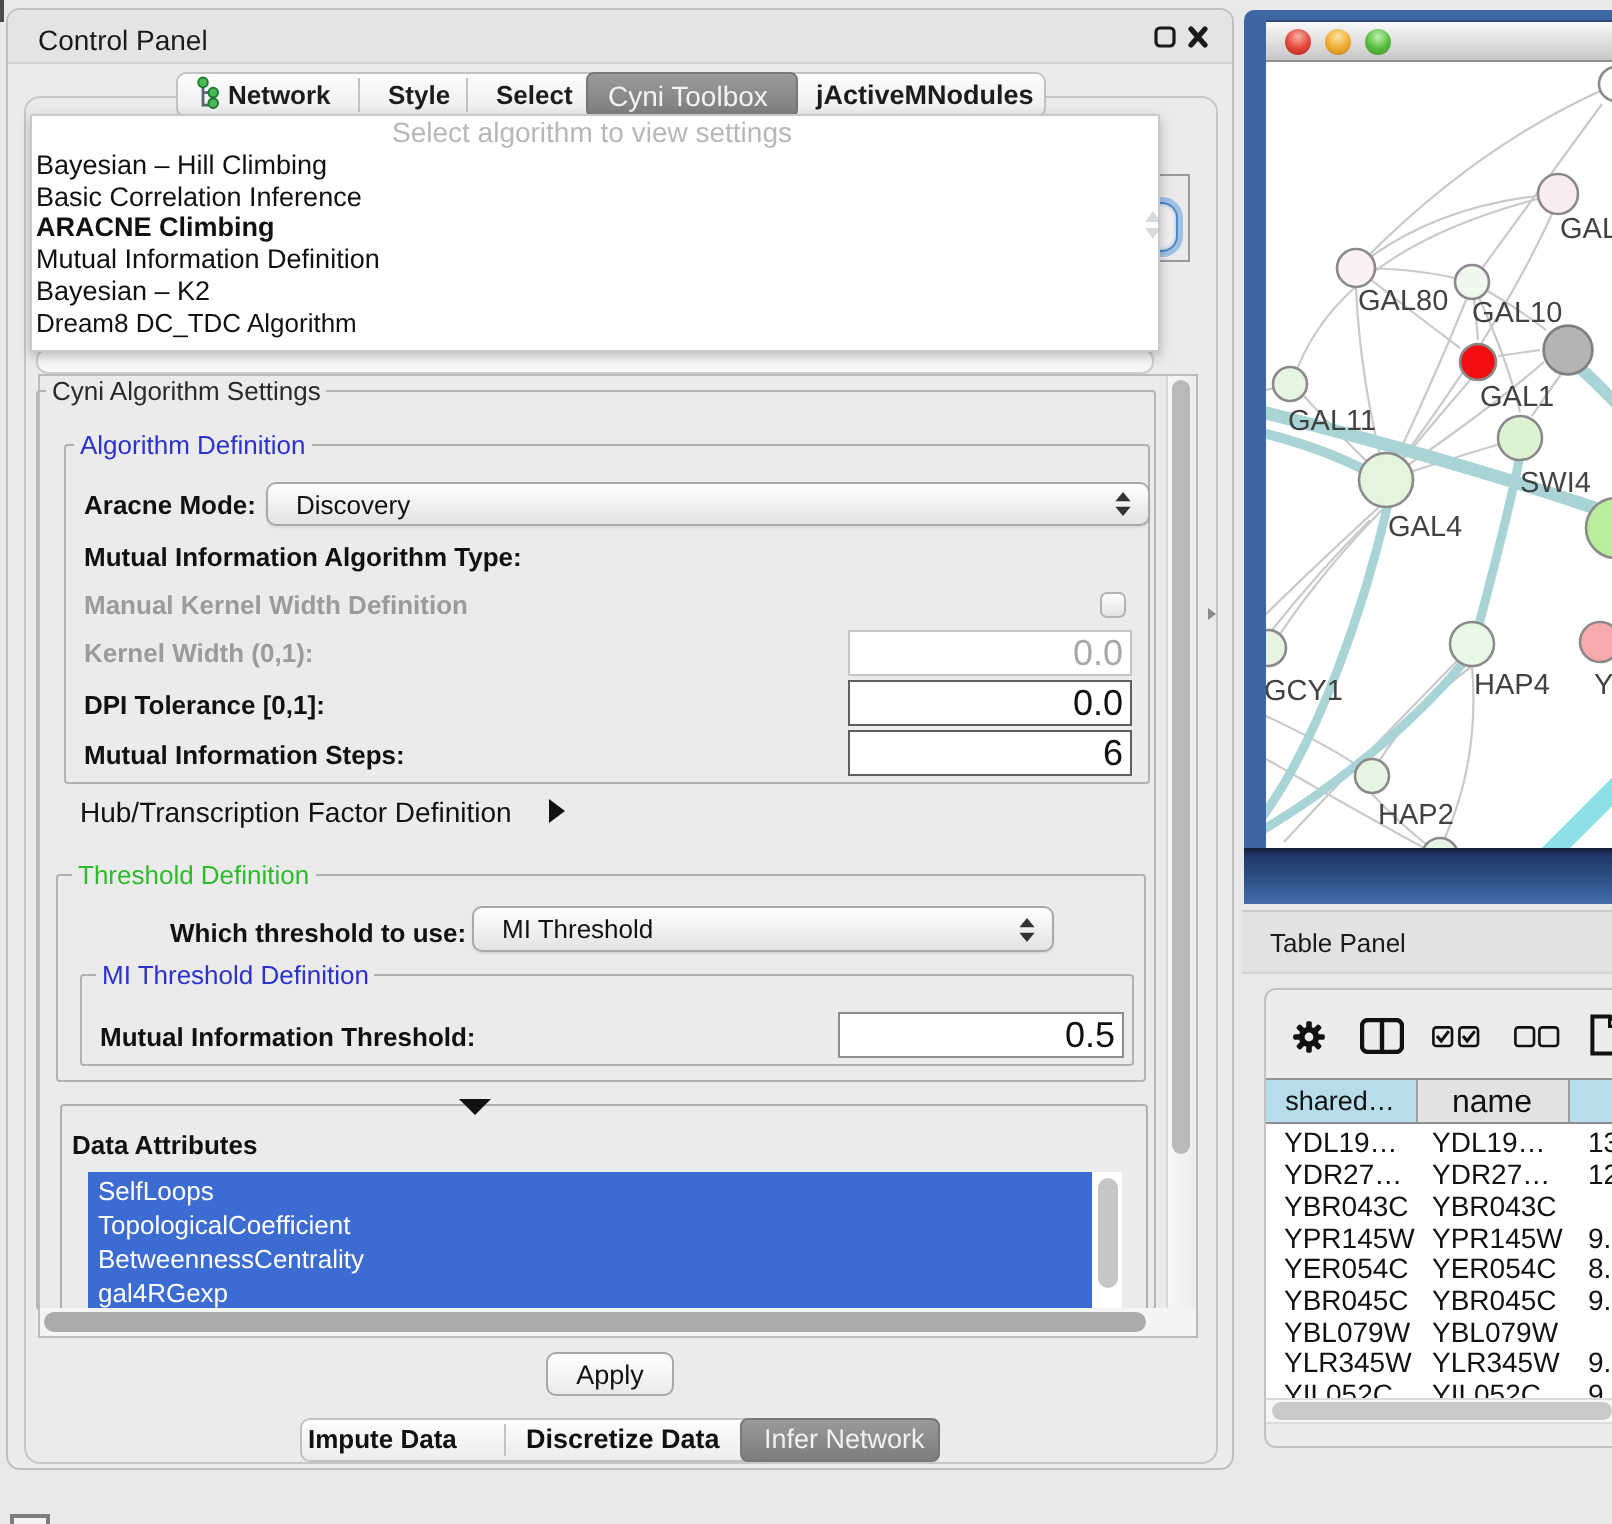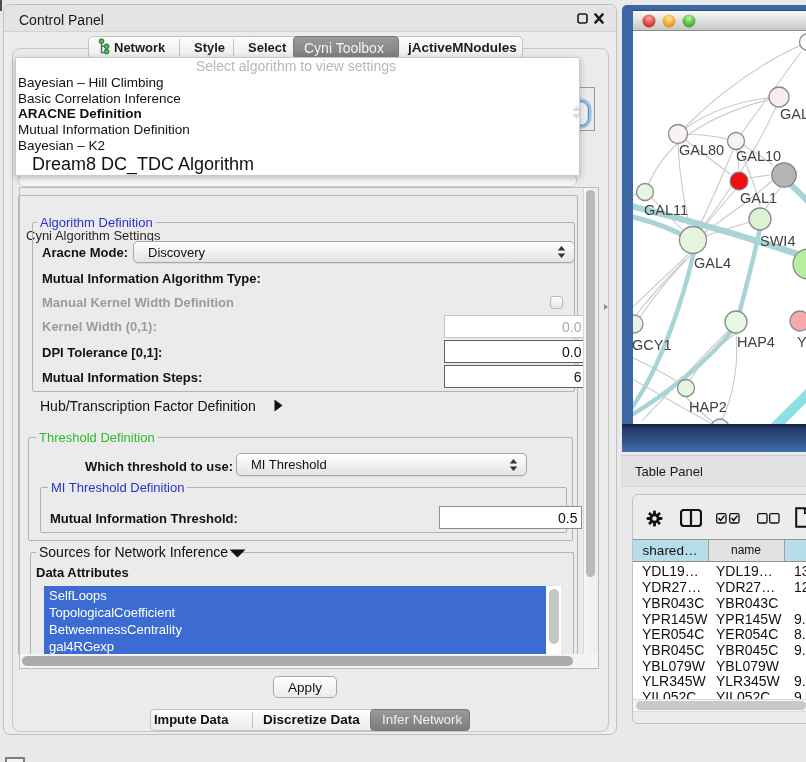--- a/index.html
+++ b/index.html
@@ -8,22 +8,22 @@
 #stage { position:relative; width:806px; height:762px; overflow:hidden; background:#e9e9e9; }
 .a { position:absolute; }
 .lbl { position:absolute; font-size:13px; color:#111; white-space:nowrap; }
 .b { font-weight:bold; }
 .gray { color:#9b9b9b; }
 .combo { position:absolute; border:1px solid #a8a8a8; border-radius:5px;
   background:linear-gradient(#ffffff, #f2f2f2 45%, #e3e3e3);
   box-shadow:0 1px 1px rgba(0,0,0,0.08); font-size:13px; color:#111; }
 .combo .ct { position:absolute; left:14px; top:0; bottom:0; display:flex; align-items:center; }
 .steppers { position:absolute; right:8px; top:50%; margin-top:-6px; width:9px; height:12px; }
-.field { position:absolute; background:#fff; font-size:14px; color:#111;
-  text-align:left;margin-left:20px; }
+.field { position:absolute; background:#fff; font-size:18px; color:#111;
+  text-align:left; }
 .field span { position:absolute; right:3.5px; top:50%; transform:translateY(-50%); }
 .group { position:absolute; border:1px solid #b2b2b2; border-radius:2px; }
 .gtitle { position:absolute; top:-8px; background:#ebebeb; padding:0 3px; font-size:13px; line-height:15px; white-space:nowrap; }
 </style>
 </head>
 <body>
 <div id="stage">
 
 <div class="a" style="left:3px; top:4px; width:614px; height:731px; background:#ececec;
   border:1px solid #c0c0c0; border-radius:7px;"></div>
@@ -63,21 +63,21 @@
 <div class="a" style="left:560px; top:87px; width:35px; height:44px; background:#eaeaea; border:1px solid #9a9a9a;"></div>
 <div class="a" style="left:560px; top:101px; width:29px; height:25px; border-radius:8px;
   background:#f0f0f0; border:1.5px solid #4d87c7; box-shadow:0 0 0 2.5px rgba(120,170,225,0.65), inset 0 0 2px rgba(120,170,225,0.8);"></div>
 
 <div class="a" style="left:18px; top:174px; width:559px; height:13px; border-radius:6px;
   background:#f7f7f7; border:1px solid #cccccc;"></div>
 
 <div class="a" style="left:19px; top:187px; width:580px; height:482px; border:1px solid #bcbcbc; background:#ebebeb;"></div>
 
 <div class="group" style="left:18px; top:195px; width:560px; height:460px; border-color:#b5b5b5;"></div>
-<div class="gtitle" style="left:23px; top:188px; color:#2a2a2a;margin-top:40px;">Cyni Algorithm Settings</div>
+<div class="gtitle" style="left:23px; top:188px; color:#2a2a2a;">Cyni Algorithm Settings</div>
 
 <div class="group" style="left:32px; top:222px; width:543px; height:170px;"></div>
 <div class="gtitle" style="left:37px; top:215px; color:#2a31cc;">Algorithm Definition</div>
 
 <div class="lbl b" style="left:42px; top:245px;">Aracne Mode:</div>
 <div class="combo" style="left:133px; top:241px; width:442px; height:22px;">
   <div class="ct">Discovery</div>
   <svg class="steppers" viewBox="0 0 9 12">
         <path d="M4.5 0 L8.3 4.6 H0.7 Z" fill="#333"></path>
         <path d="M4.5 12 L8.3 7.4 H0.7 Z" fill="#333"></path>
@@ -124,21 +124,20 @@
 
 <div class="group" style="left:40px; top:487px; width:527px; height:46px;"></div>
 <div class="gtitle" style="left:48px; top:480px; color:#2a31cc;">MI Threshold Definition</div>
 
 <div class="lbl b" style="left:50px; top:511px;">Mutual Information Threshold:</div>
 <div class="field" style="left:419px; top:506px; width:143px; height:23px; border:1px solid #8e8e8e;">
   <span>0.5</span>
     </div>
 
 <div class="group" style="left:30px; top:552px; width:544px; height:103px; border-bottom:none;"></div>
-<div class="gtitle" style="left:36px; top:545px; font-size:14px; color:#111;">Sources for Network Inference</div>
 <svg class="a" style="left:229px; top:549px;" width="17" height="9" viewBox="0 0 17 9">
   <path d="M0.5 0.5 L16.5 0.5 L8.5 8.5 Z" fill="#111"></path>
     </svg>
 
 <div class="lbl b" style="left:36px; top:565px;">Data Attributes</div>
 
 <div class="a" style="left:44px; top:586px; width:517px; height:69px; background:#fff; overflow:hidden;">
   <div style="position:absolute; left:0; top:0; width:502px; height:69px; background:#3c6bd2;"></div>
   <div class="lbl" style="left:5px; top:1.5px; color:#fff;">SelfLoops</div>
   <div class="lbl" style="left:5px; top:18.5px; color:#fff;">TopologicalCoefficient</div>
@@ -166,24 +165,24 @@
 <div class="lbl b" style="left:263px; top:712px; font-size:13.5px;">Discretize Data</div>
 <div class="lbl" style="left:382px; top:712px; font-size:13.5px; color:#f0f0f0;">Infer Network</div>
 
 <div class="a" style="left:5px; top:757px; width:20px; height:14px; border:2px solid #7d7d7d; background:#f2f2f2;"></div>
 
 <div class="a" style="left:15px; top:57px; width:565px; height:119px; background:#fff;
   border:1px solid #c9c9c9; box-shadow:0 2px 6px rgba(0,0,0,0.25); border-radius:1px;"></div>
 <div class="lbl" style="left:196px; top:58px; font-size:14px; color:#b7b7b7;">Select algorithm to view settings</div>
 <div class="lbl" style="left:18px; font-size:13.5px; top:75px;">Bayesian – Hill Climbing</div>
 <div class="lbl" style="left:18px; font-size:13.5px; top:90.7px;">Basic Correlation Inference</div>
-<div class="lbl b" style="left:18px; font-size:13.5px; top:106.4px;">ARACNE Definition</div>
+<div class="lbl b" style="left:18px; font-size:13.5px; top:106.4px;">ARACNE Climbing</div>
 <div class="lbl" style="left:18px; font-size:13.5px; top:122.1px;">Mutual Information Definition</div>
 <div class="lbl" style="left:18px; font-size:13.5px; top:137.8px;">Bayesian – K2</div>
-<div class="lbl" style="left:32px; font-size:18px; top:153.5px;">Dream8 DC_TDC Algorithm</div>
+<div class="lbl" style="left:18px; font-size:13px; top:153.5px;">Dream8 DC_TDC Algorithm</div>
 <svg class="a" style="left:572px; top:105px; opacity:0.55;" width="9" height="15" viewBox="0 0 9 15">
       <path d="M4.5 0.5 L8.5 6 H0.5 Z" fill="#b9bec4"></path>
       <path d="M4.5 14.5 L8.5 9 H0.5 Z" fill="#b9bec4"></path>
     </svg>
 
 <svg class="a" style="left:603px; top:303px;" width="6" height="8" viewBox="0 0 6 8">
       <path d="M1 1 L5 4 L1 7 Z" fill="#8a8a8a"></path>
     </svg>
 
 <div class="a" style="left:622px; top:5px; width:184px; height:447px; background:#3c67a3; border-radius:5px 0 0 0;"></div>
@@ -334,21 +333,21 @@
 <svg class="a" style="left:795px; top:507px;" width="16" height="21" viewBox="0 0 16 21">
   <path d="M1.2 1.2 L10 1.2 L14.8 6 L14.8 19.8 L1.2 19.8 Z" fill="none" stroke="#111" stroke-width="2"></path>
   <path d="M9.8 1.2 L9.8 6.2 L14.8 6.2" fill="none" stroke="#111" stroke-width="1.6"></path>
 </svg>
 
 <div class="a" style="left:633px; top:539px; width:173px; height:23px; background:#b7ddeb;
   border-top:1px solid #949494; border-bottom:1px solid #8f8f8f; font-size:13.5px; color:#111;"></div>
 <div class="a" style="left:707.5px; top:540px; width:77px; height:21px; background:#e2e2e2;
   border-left:1px solid #9e9e9e; border-right:1px solid #9e9e9e;"></div>
 <div class="lbl" style="left:633px; top:543px; width:74px; text-align:center; font-size:13.5px;">shared…</div>
-<div class="lbl" style="left:708px; top:543px; width:76px; text-align:center; font-size:12px;">name</div>
+<div class="lbl" style="left:708px; top:543px; width:76px; text-align:center; font-size:16px;">name</div>
 
 <div class="a" style="left:633px; top:562px; width:173px; height:137px; background:#fff; overflow:hidden; font-size:14px; color:#111;">
   <div class="lbl" style="left:9px; top:1.4px; font-size:14px;">YDL19…</div>
       <div class="lbl" style="left:83px; top:1.4px; font-size:14px;">YDL19…</div>
       <div class="lbl" style="left:161px; top:1.4px; font-size:14px;">13</div>
   <div class="lbl" style="left:9px; top:17.1px; font-size:14px;">YDR27…</div>
       <div class="lbl" style="left:83px; top:17.1px; font-size:14px;">YDR27…</div>
       <div class="lbl" style="left:161px; top:17.1px; font-size:14px;">12</div>
   <div class="lbl" style="left:9px; top:32.8px; font-size:14px;">YBR043C</div>
       <div class="lbl" style="left:83px; top:32.8px; font-size:14px;">YBR043C</div>

